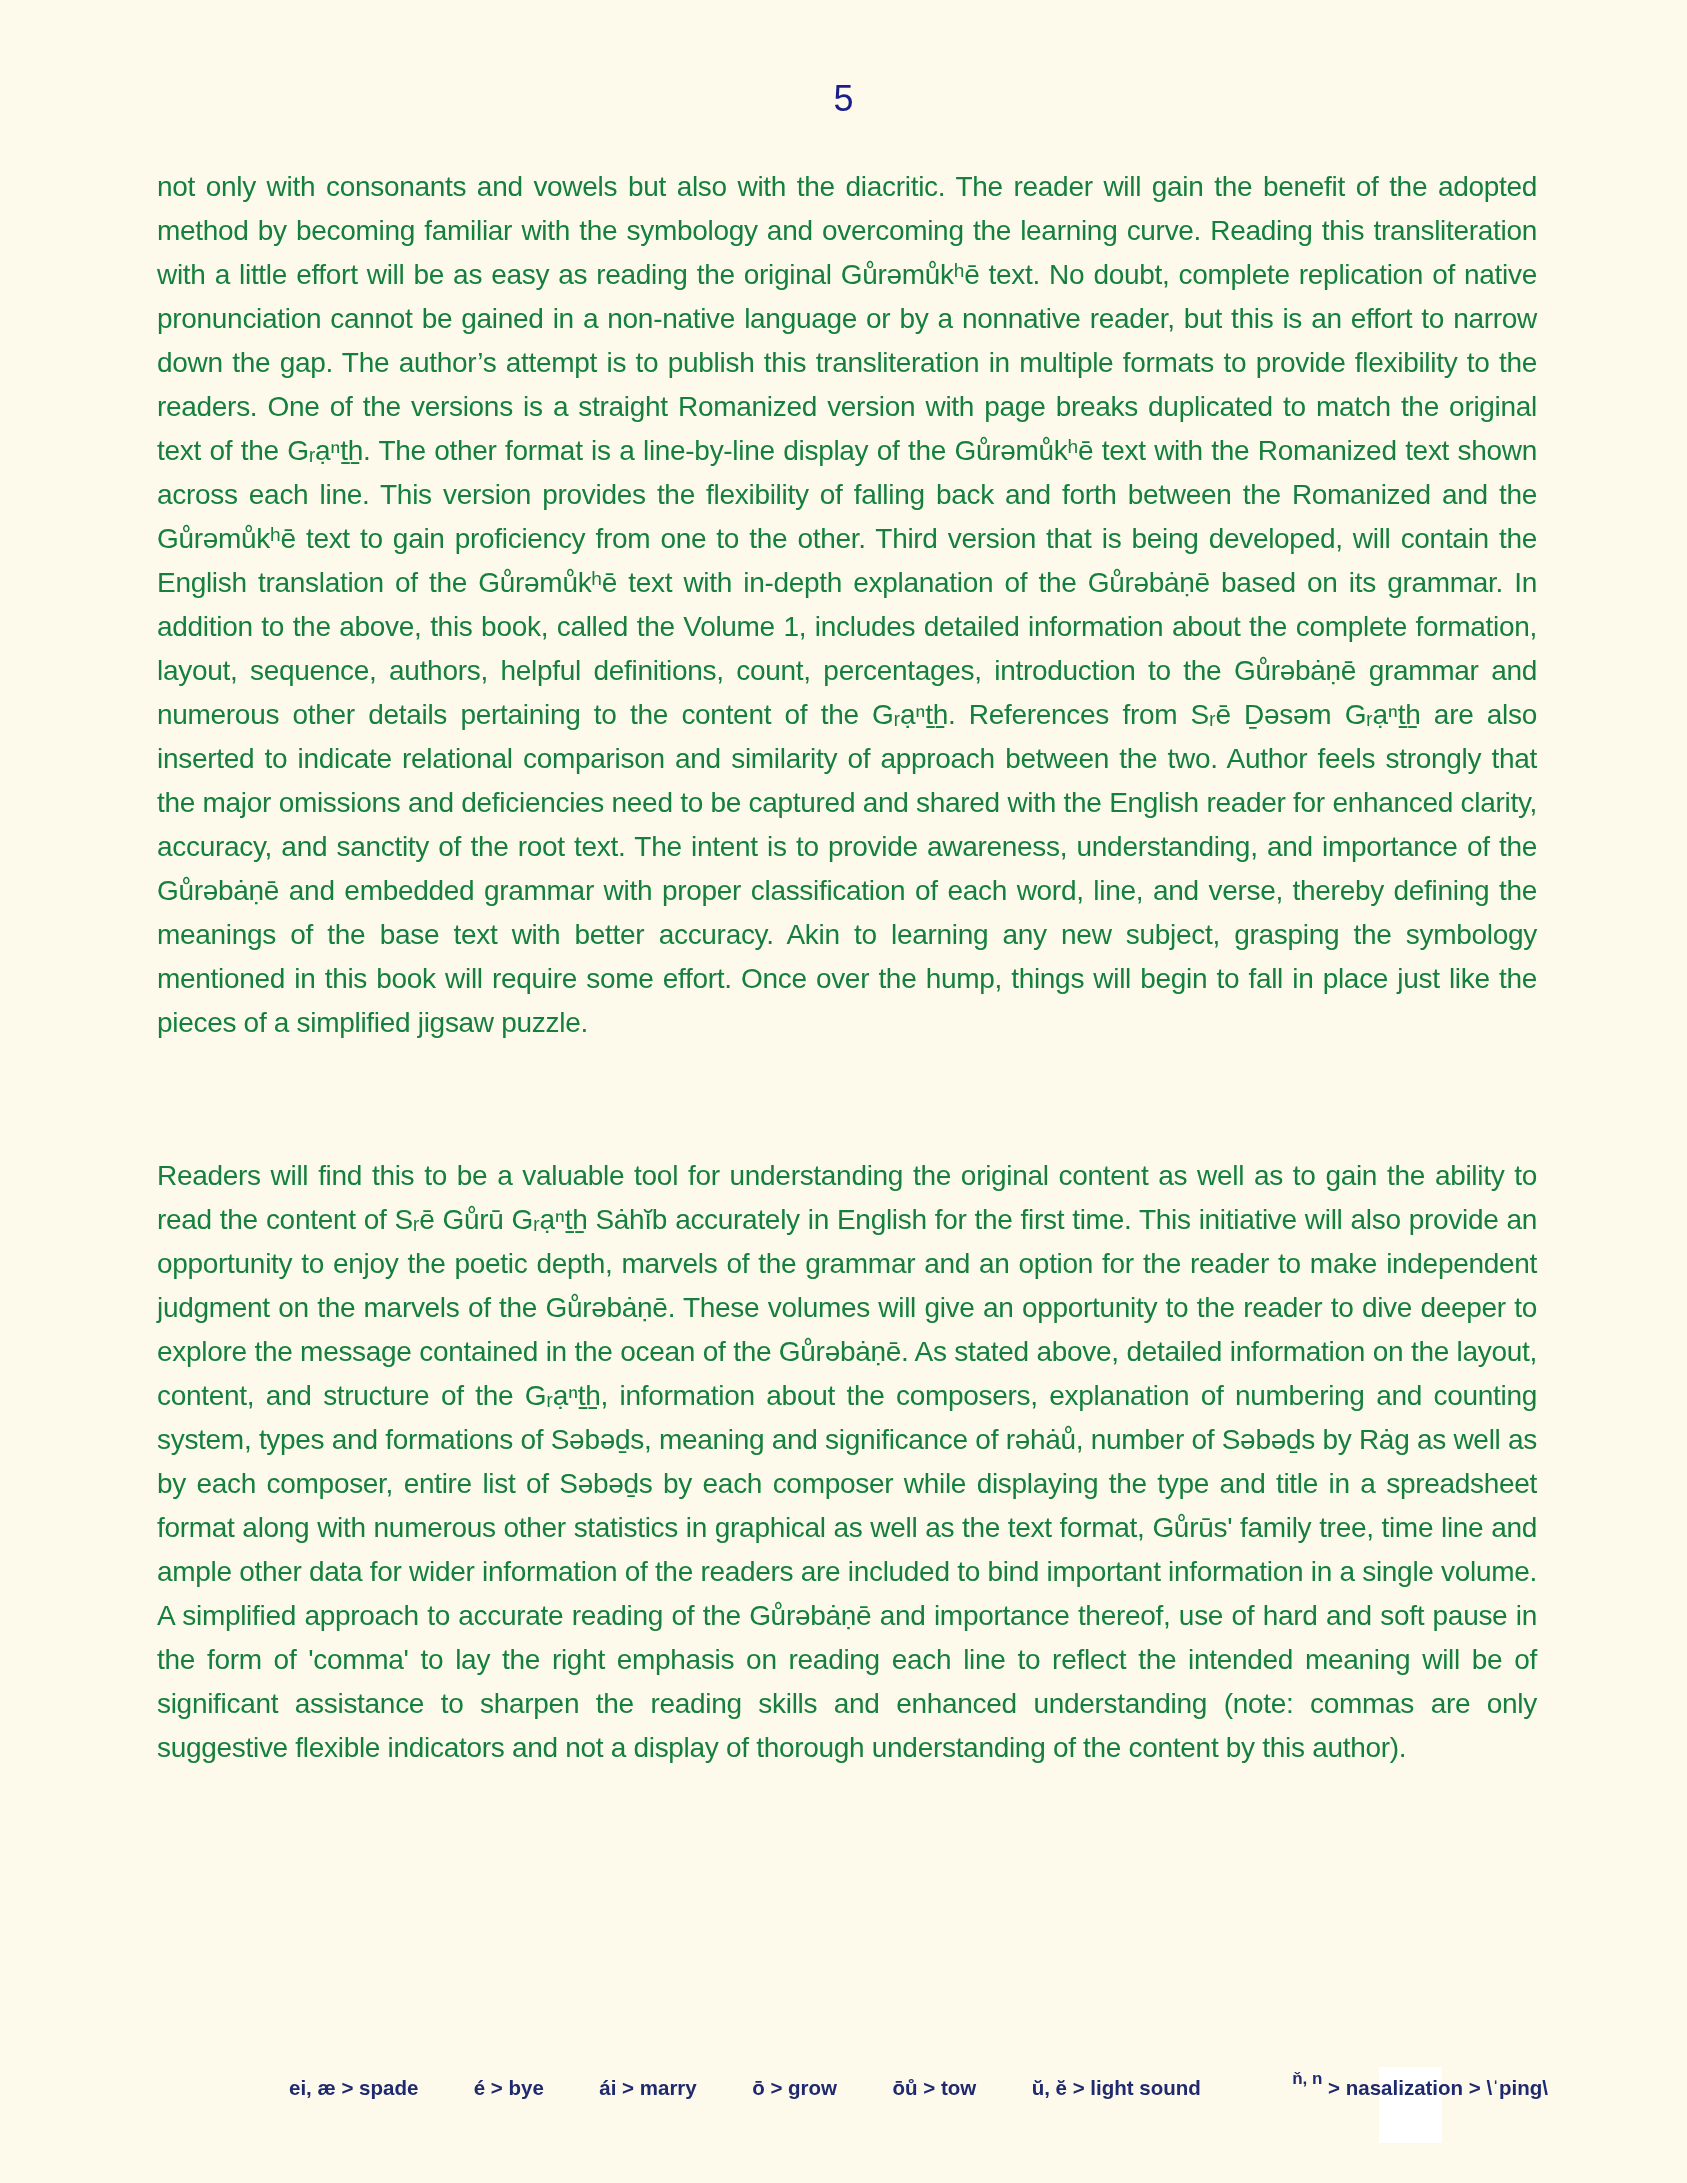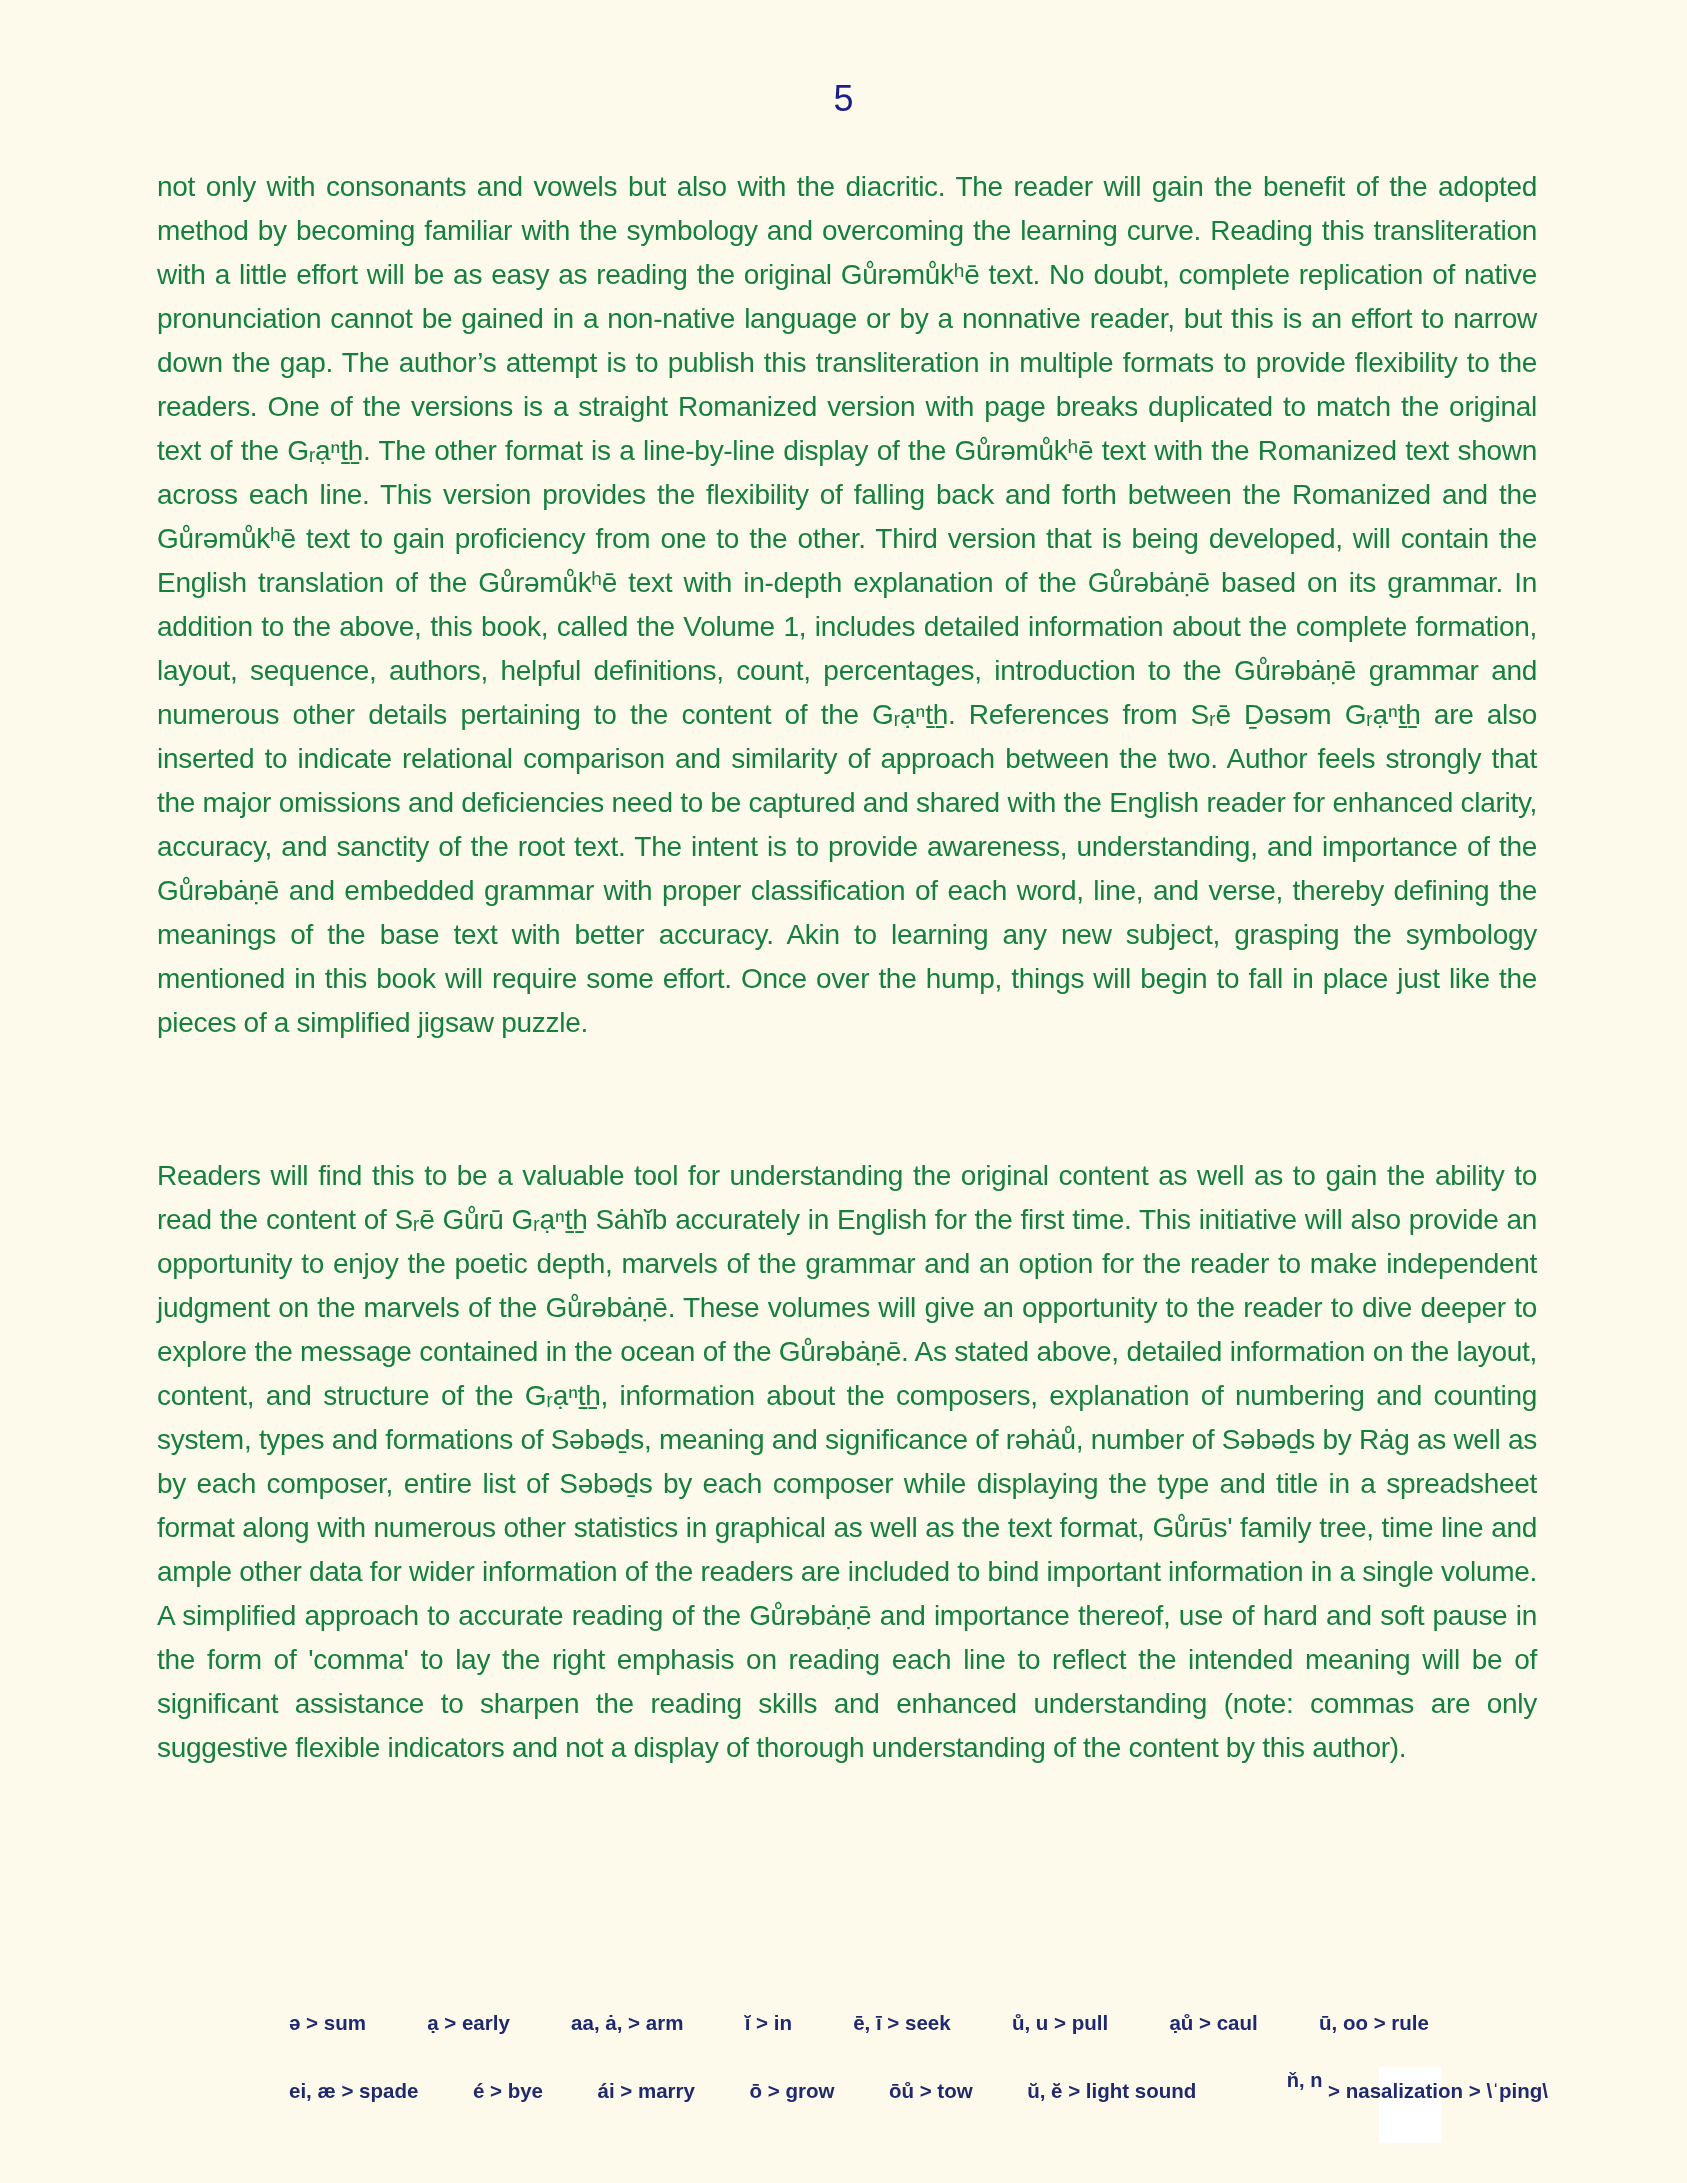--- a/index.html
+++ b/index.html
@@ -49,46 +49,36 @@
     justify-content: space-between;
     align-items: baseline;
     color: #1f2a6e;
     font-weight: bold;
     font-size: 20.5px;
     z-index: 1;
     white-space: nowrap;
   }
   .legend-row-1 { top: 2011px; width: 1140px; }
   .legend-row-2 { top: 2069px; width: 1259px; }
-  .nas-sup { font-size: 20px; vertical-align: 10.6px; margin-left: 36px; }
+  .nas-sup { font-size: 17px; vertical-align: 10.6px; margin-left: 36px; }
 </style>
 </head>
 <body>
 
 <div class="page">
 
   <div class="page-number">5</div>
 
   <div class="content">
     <p>not only with consonants and vowels but also with the diacritic. The reader will gain the benefit of the adopted method by becoming familiar with the symbology and overcoming the learning curve. Reading this transliteration with a little effort will be as easy as reading the original Gůrəmůkʰē text. No doubt, complete replication of native pronunciation cannot be gained in a non-native language or by a nonnative reader, but this is an effort to narrow down the gap. The author’s attempt is to publish this transliteration in multiple formats to provide flexibility to the readers. One of the versions is a straight Romanized version with page breaks duplicated to match the original text of the Gᵣạⁿt̠h̠. The other format is a line-by-line display of the Gůrəmůkʰē text with the Romanized text shown across each line. This version provides the flexibility of falling back and forth between the Romanized and the Gůrəmůkʰē text to gain proficiency from one to the other. Third version that is being developed, will contain the English translation of the Gůrəmůkʰē text with in-depth explanation of the Gůrəbȧṇē based on its grammar. In addition to the above, this book, called the Volume 1, includes detailed information about the complete formation, layout, sequence, authors, helpful definitions, count, percentages, introduction to the Gůrəbȧṇē grammar and numerous other details pertaining to the content of the Gᵣạⁿt̠h̠. References from Sᵣē Ḏəsəm Gᵣạⁿt̠h̠ are also inserted to indicate relational comparison and similarity of approach between the two. Author feels strongly that the major omissions and deficiencies need to be captured and shared with the English reader for enhanced clarity, accuracy, and sanctity of the root text. The intent is to provide awareness, understanding, and importance of the Gůrəbȧṇē and embedded grammar with proper classification of each word, line, and verse, thereby defining the meanings of the base text with better accuracy. Akin to learning any new subject, grasping the symbology mentioned in this book will require some effort. Once over the hump, things will begin to fall in place just like the pieces of a simplified jigsaw puzzle.</p>
     <p>Readers will find this to be a valuable tool for understanding the original content as well as to gain the ability to read the content of Sᵣē Gůrū Gᵣạⁿt̠h̠ Sȧhĭb accurately in English for the first time. This initiative will also provide an opportunity to enjoy the poetic depth, marvels of the grammar and an option for the reader to make independent judgment on the marvels of the Gůrəbȧṇē. These volumes will give an opportunity to the reader to dive deeper to explore the message contained in the ocean of the Gůrəbȧṇē. As stated above, detailed information on the layout, content, and structure of the Gᵣạⁿt̠h̠, information about the composers, explanation of numbering and counting system, types and formations of Səbəḏs, meaning and significance of rəhȧů, number of Səbəḏs by Rȧg as well as by each composer, entire list of Səbəḏs by each composer while displaying the type and title in a spreadsheet format along with numerous other statistics in graphical as well as the text format, Gůrūs' family tree, time line and ample other data for wider information of the readers are included to bind important information in a single volume. A simplified approach to accurate reading of the Gůrəbȧṇē and importance thereof, use of hard and soft pause in the form of 'comma' to lay the right emphasis on reading each line to reflect the intended meaning will be of significant assistance to sharpen the reading skills and enhanced understanding (note: commas are only suggestive flexible indicators and not a display of thorough understanding of the content by this author).</p>
   </div>
 
   <div class="white-patch"></div>
 
-  <div class="legend-row legend-row-1">
-    <span>ə &gt; sum</span>
-    <span>ạ &gt; early</span>
-    <span>aa, ȧ, &gt; arm</span>
-    <span>ĭ &gt; in</span>
-    <span>ē, ī &gt; seek</span>
-    <span>ů, u &gt; pull</span>
-    <span>ạů &gt; caul</span>
-    <span>ū, oo &gt; rule</span>
-  </div>
 
   <div class="legend-row legend-row-2">
     <span>ei, æ &gt; spade</span>
     <span>é &gt; bye</span>
     <span>ái &gt; marry</span>
     <span>ō &gt; grow</span>
     <span>ōů &gt; tow</span>
     <span>ŭ, ĕ &gt; light sound</span>
     <span><span class="nas-sup">ň, n</span><span> &gt; nasalization &gt; \ˈping\</span></span>
   </div>

